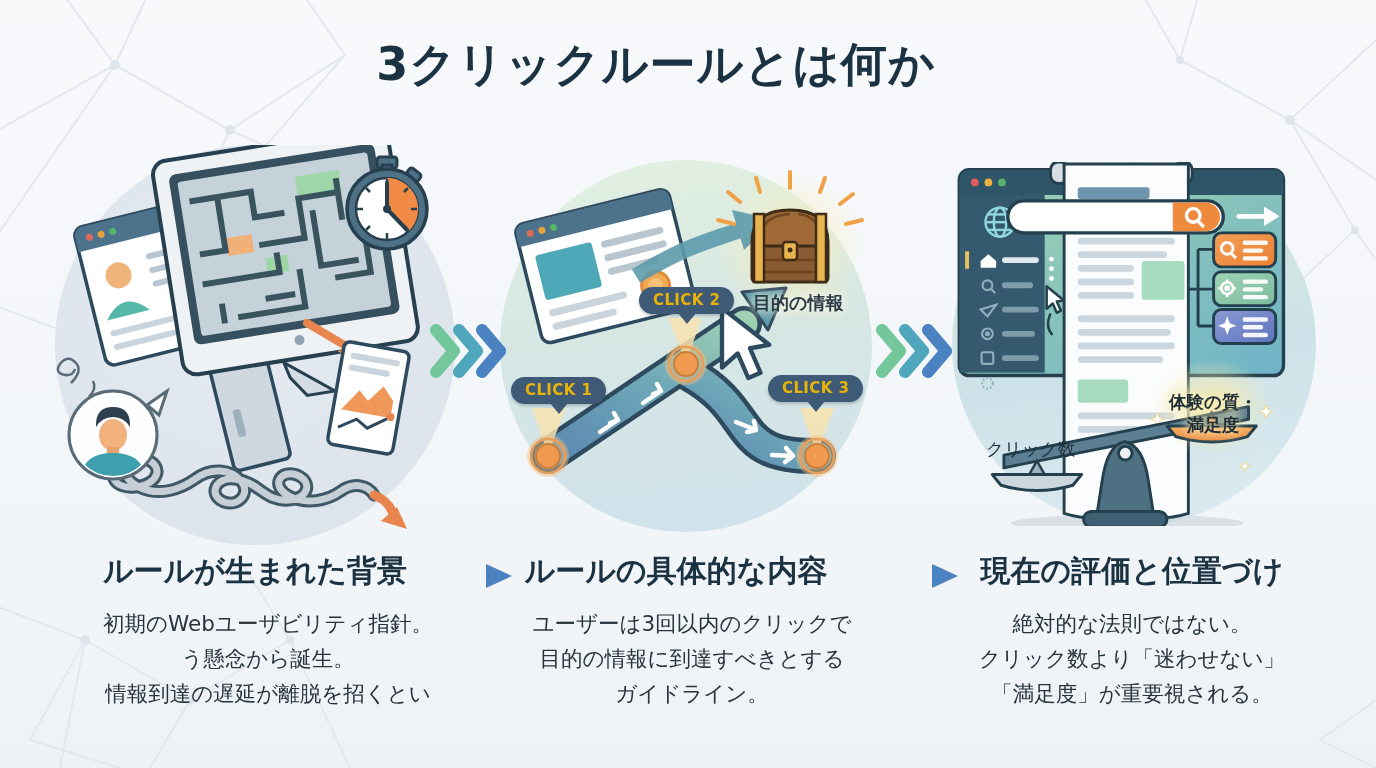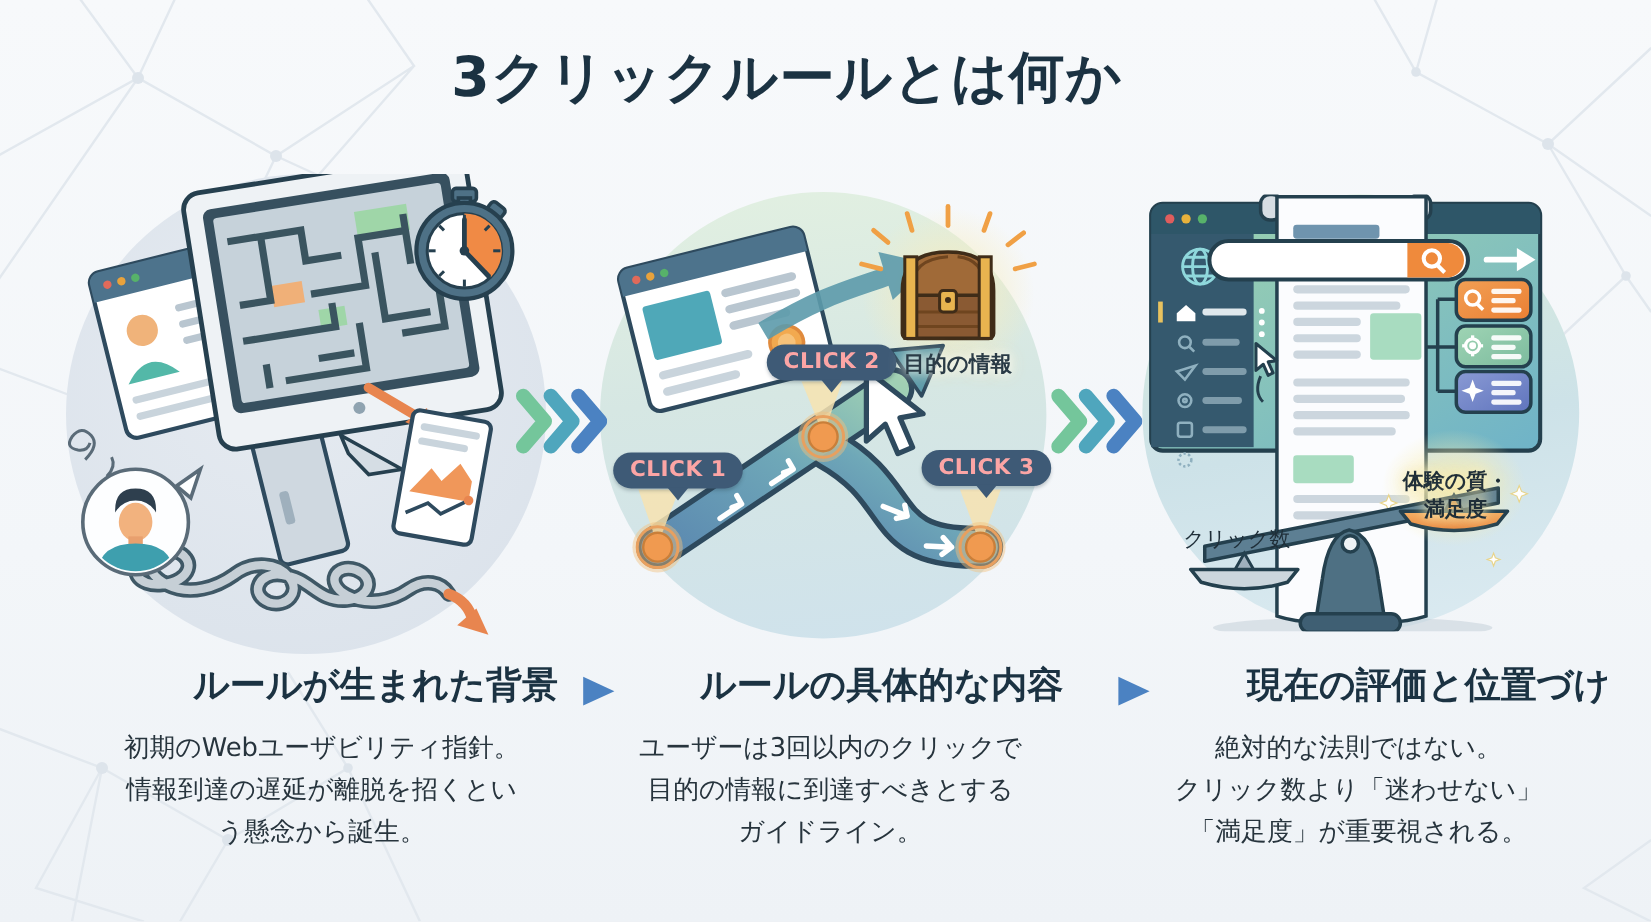--- a/index.html
+++ b/index.html
@@ -10,24 +10,24 @@
   .abs{position:absolute;}
   
   .page-title{left:0;top:34px;width:1312px;text-align:center;font-size:46px;font-weight:bold;
     color:#1b3242;letter-spacing:1px;}
   
   .circle{border-radius:50%;}
   .circle-left{left:55px;top:145px;width:400px;height:400px;background:radial-gradient(circle at 45% 40%,#e6ebf1,#d9e1ea);}
   .circle-mid{left:500px;top:160px;width:372px;height:372px;background:linear-gradient(175deg,#e2f0e1 0%,#d6e7e3 45%,#cfe2ec 100%);}
   .circle-right{left:952px;top:162px;width:364px;height:364px;background:linear-gradient(170deg,#d8edd9 0%,#cde2e8 55%,#dcebf2 100%);}
   
-  .section-heading{width:420px;text-align:right;font-size:30px;font-weight:bold;color:#1b3242;top:551px;font-family:Liberation Serif, serif;}
+  .section-heading{width:420px;text-align:center;font-size:30px;font-weight:bold;color:#1b3242;top:551px;font-family:Liberation Serif, serif;}
   .section-body{width:420px;text-align:center;font-size:21.5px;line-height:35px;color:#27343d;top:606px;}
   
-  .click-badge{background:#3e5a76;color:#fca5a5;font-weight:bold;font-size:18px;line-height:1;
+  .click-badge{background:#3e5a76;color:#eab308;font-weight:bold;font-size:15px;line-height:1;
     padding:6px 14px;border-radius:16px;letter-spacing:.4px;white-space:nowrap;box-shadow:0 2px 3px rgba(30,50,65,.25);}
   .click-badge::after{content:"";position:absolute;left:50%;bottom:-10px;transform:translateX(-50%);
     border:9px solid transparent;border-top:11px solid #3e5a76;border-bottom:0;}
   .goal-label{font-weight:bold;font-size:18px;color:#2a3b46;white-space:nowrap;
     text-shadow:0 0 8px rgba(255,255,255,.95),0 0 14px rgba(250,238,190,.9);}
   .scale-label-left{font-weight:normal;font-size:17.5px;color:#1f2e38;white-space:nowrap;}
   .scale-label-right{font-weight:bold;font-size:17.5px;color:#1f2e38;text-align:center;line-height:23px;
     text-shadow:0 0 9px rgba(250,238,180,.95),0 0 16px rgba(250,238,180,.8);}
 </style>
 </head>
@@ -483,22 +483,22 @@
           <stop offset="0" stop-color="#7cc89e"></stop>
           <stop offset="1" stop-color="#4b82c2"></stop>
         </linearGradient>
       </defs>
     <line x1="5" y1="14" x2="68" y2="14" stroke="url(#ag2)" stroke-width="7" stroke-linecap="round"></line>
     <polygon points="66,2 92,14 66,26" fill="#4b82c2"></polygon>
   </svg>
 
   <div class="abs section-body" style="left:58px;">
     <div>初期のWebユーザビリティ指針。</div>
+    <div>う懸念から誕生。</div>
     <div>情報到達の遅延が離脱を招くとい</div>
-    <div>う懸念から誕生。</div>
   </div>
   <div class="abs section-body" style="left:482px;">
     <div>ユーザーは3回以内のクリックで</div>
     <div>目的の情報に到達すべきとする</div>
     <div>ガイドライン。</div>
   </div>
   <div class="abs section-body" style="left:922px;">
     <div>絶対的な法則ではない。</div>
     <div>クリック数より「迷わせない」</div>
     <div>「満足度」が重要視される。</div>

